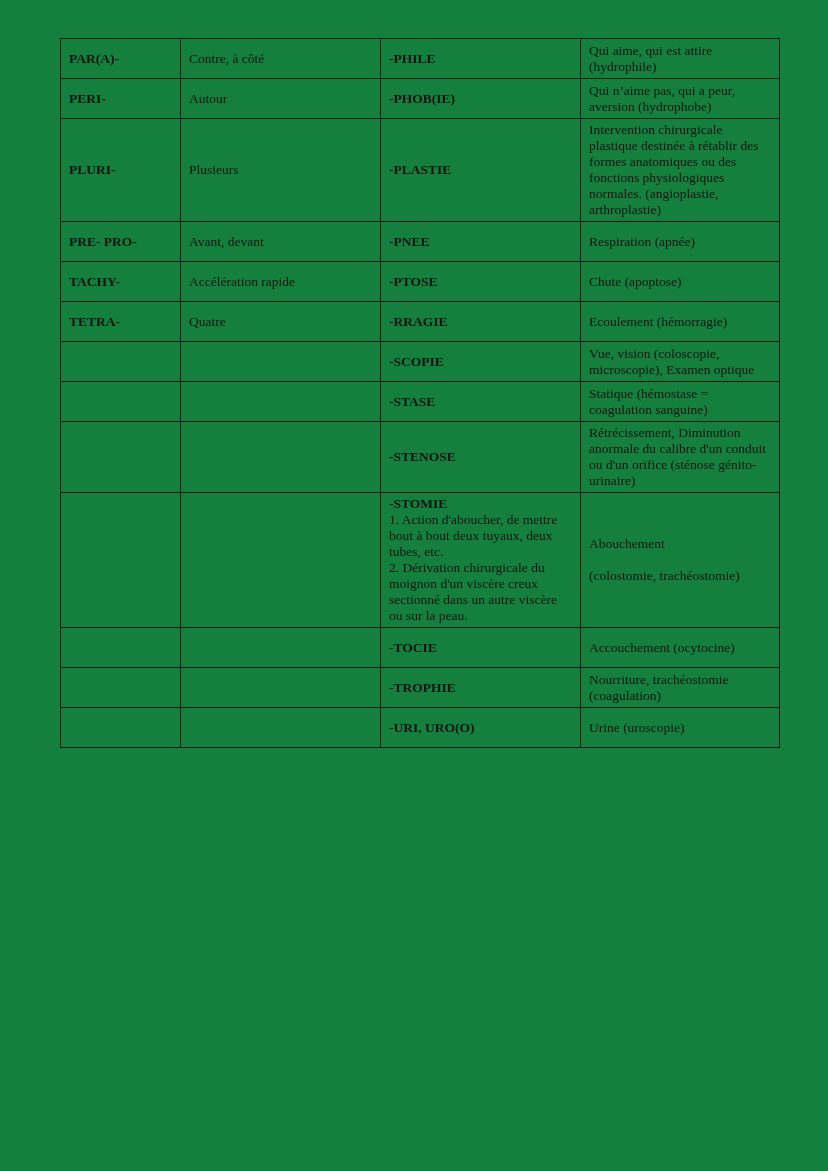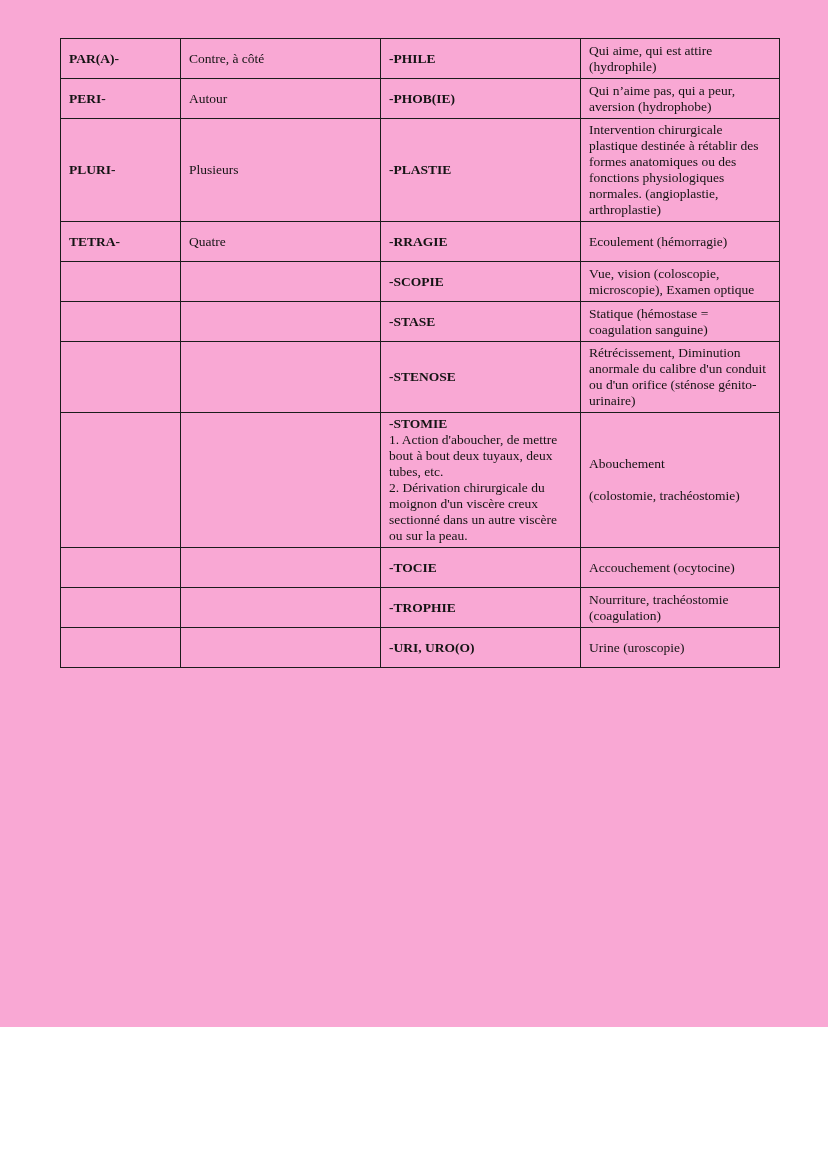--- a/index.html
+++ b/index.html
@@ -9,22 +9,22 @@
   }
   body {
     width: 828px;
     height: 1171px;
     font-family: "Liberation Serif", serif;
     color: #141414;
   }
   .page {
     position: relative;
     width: 828px;
-    height: 1027px;
-    background: #f9a8d4;
+    height: 1171px;
+    background: #15803d;
     overflow: hidden;
   }
   table.term-table {
     position: absolute;
     left: 60px;
     top: 38px;
     width: 720px;
     border-collapse: collapse;
     table-layout: fixed;
   }
@@ -69,20 +69,32 @@
           <td><span class="bold">-PHOB(IE)</span></td>
           <td><span>Qui n’aime pas, qui a peur, aversion </span><span class="italic">(hydrophobe)</span></td>
         </tr>
         <tr>
           <td><span class="bold">PLURI-</span></td>
           <td><span>Plusieurs</span></td>
           <td><span class="bold">-PLASTIE</span></td>
           <td><span>Intervention chirurgicale plastique destinée à rétablir des formes anatomiques ou des fonctions physiologiques normales. </span><span class="italic">(angioplastie, arthroplastie)</span></td>
         </tr>
         <tr>
+          <td><span class="bold">PRE- PRO-</span></td>
+          <td><span>Avant, devant</span></td>
+          <td><span class="bold">-PNEE</span></td>
+          <td><span>Respiration </span><span class="italic">(apnée)</span></td>
+        </tr>
+        <tr>
+          <td><span class="bold">TACHY-</span></td>
+          <td><span>Accélération rapide</span></td>
+          <td><span class="bold">-PTOSE</span></td>
+          <td><span>Chute </span><span class="italic">(apoptose)</span></td>
+        </tr>
+        <tr>
           <td><span class="bold">TETRA-</span></td>
           <td><span>Quatre</span></td>
           <td><span class="bold">-RRAGIE</span></td>
           <td><span>Ecoulement </span><span class="italic">(hémorragie)</span></td>
         </tr>
         <tr>
           <td></td>
           <td></td>
           <td><span class="bold">-SCOPIE</span></td>
           <td><span>Vue, vision </span><span class="italic">(coloscopie, microscopie),</span><span> Examen optique</span></td>

